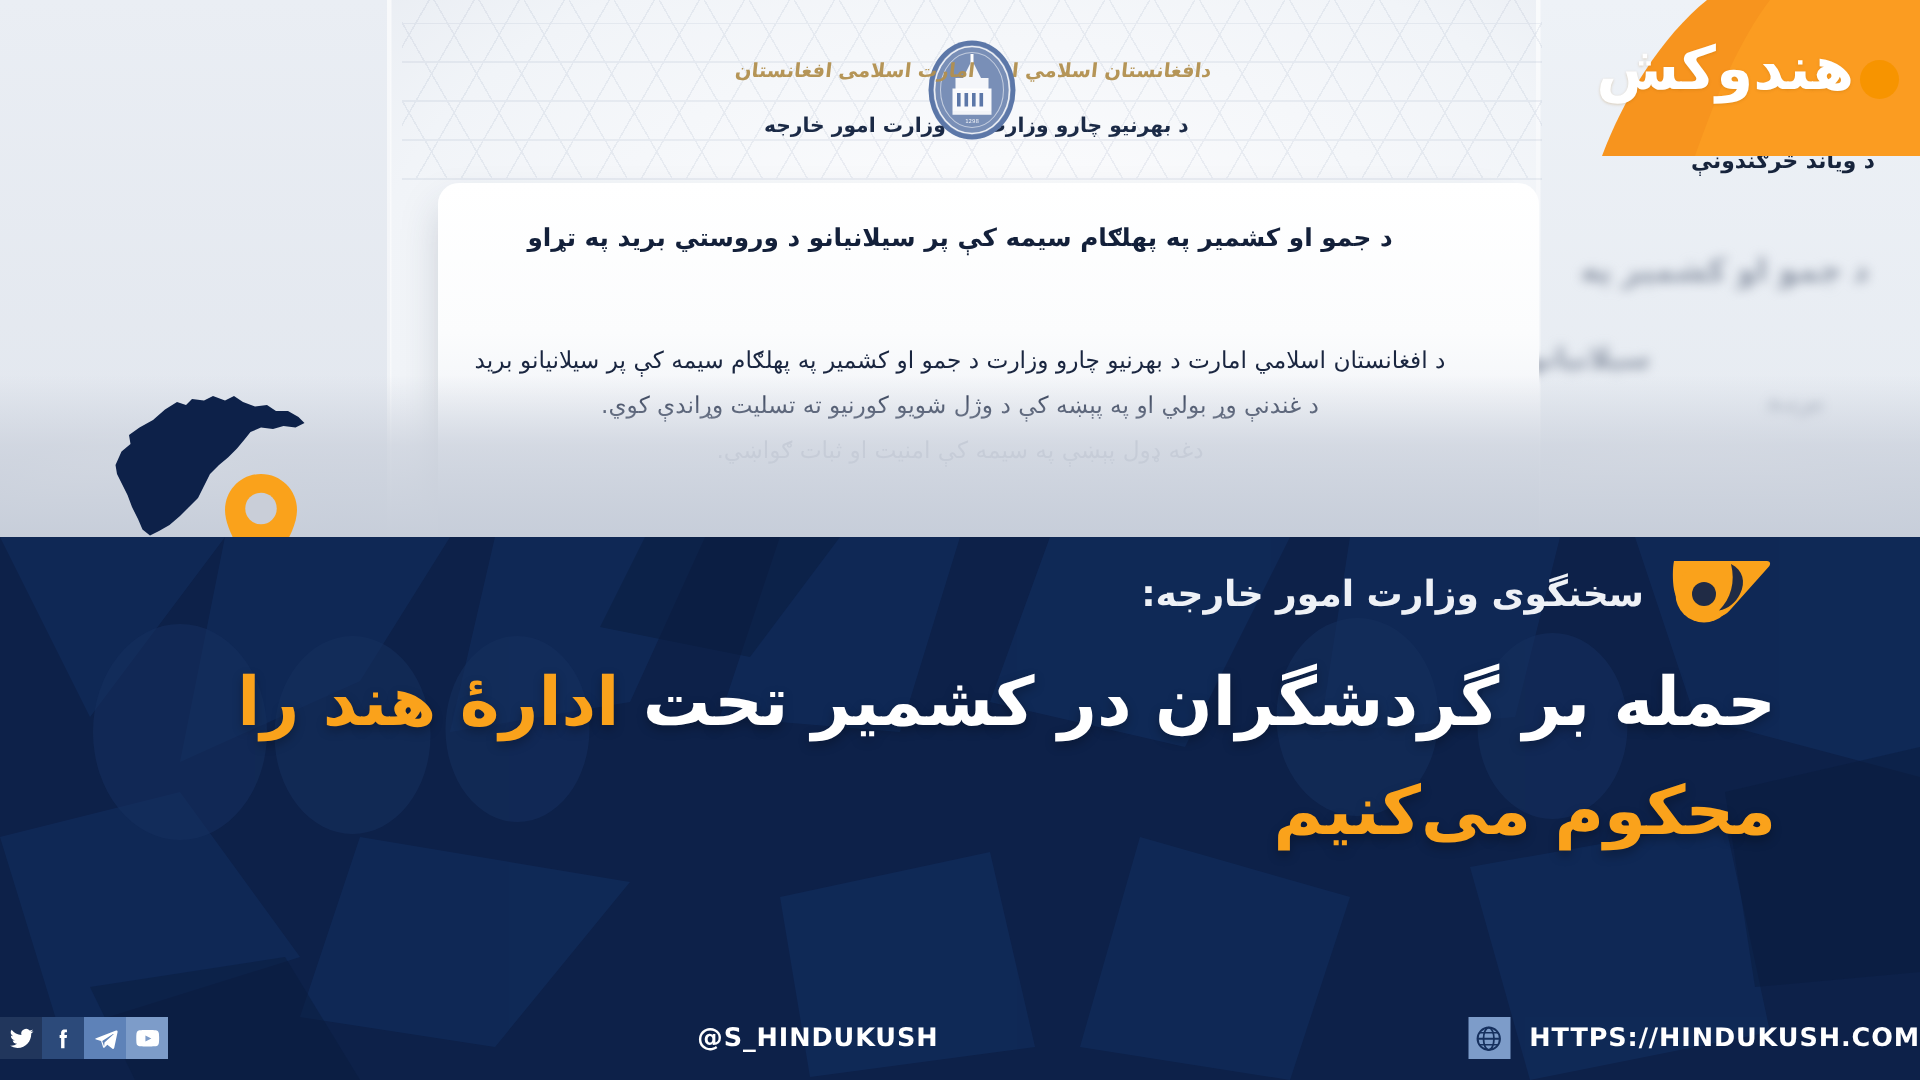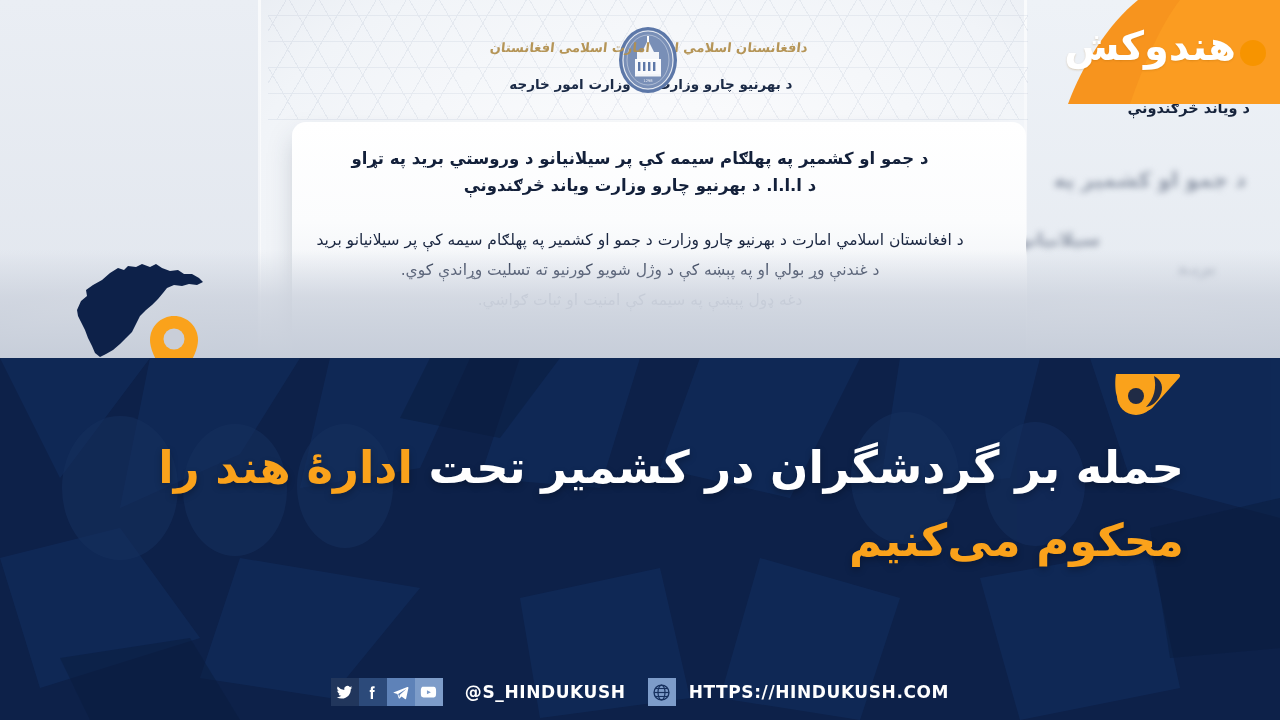--- a/index.html
+++ b/index.html
@@ -264,21 +264,21 @@
   .headline .hl-orange { color: #faa21b; }
 
   
   .footer {
     position: absolute;
     left: 0;
     right: 0;
     bottom: 14px;
     display: flex;
     align-items: center;
-    justify-content: center;
+    justify-content: space-between;
     gap: 22px;
     direction: ltr;
   }
   .social-group { display: flex; align-items: center; }
   .social-chip {
     width: 28px; height: 28px;
     display: flex; align-items: center; justify-content: center;
   }
   .social-chip svg { width: 17px; height: 17px; fill: #ffffff; }
   .sc-tw { background: #21365c; }
@@ -384,21 +384,20 @@
     <div class="lh-block left">
       <div class="lh-calligraphy">امارت اسلامی افغانستان</div>
       <div class="lh-name">وزارت امور خارجه</div>
     </div>
   </div>
 
   <div class="doc-kicker">د ویاند څرګندونې</div>
 
   <div class="doc-title">
     <div>د جمو او کشمیر په پهلګام سیمه کې پر سیلانیانو د وروستي برید په تړاو</div>
-    <div>د ا.ا.ا. د بهرنیو چارو وزارت ویاند څرګندونې</div>
   </div>
 
   <div class="doc-body">
     <p>د افغانستان اسلامي امارت د بهرنیو چارو وزارت د جمو او کشمیر په پهلګام سیمه کې پر سیلانیانو برید</p>
     <p>د غندنې وړ بولي او په پېښه کې د وژل شویو کورنیو ته تسلیت وړاندې کوي.</p>
     <p class="line3">دغه ډول پېښې په سیمه کې امنیت او ثبات ګواښي.</p>
   </div>
 
   <div class="doc-fade"></div>
 
@@ -445,20 +444,21 @@
     </svg>
   </div>
 
   <div class="kicker-row">
     <svg class="kicker-mark" viewBox="0 0 74 60">
       <path fill="#faa21b" d="M6 8 L68 8 C70 8 71 10 69 12 L44 40 C41 44 36 46 31 46 L30 46 C18 46 8 38 6 27 C5 21 5 13 6 8 Z"></path>
       <circle cx="26" cy="30" r="19" fill="#faa21b"></circle>
       <circle cx="26" cy="30" r="8" fill="#0d2149" opacity=".92"></circle>
       <path fill="#0d2149" opacity=".92" d="M44 10 C52 14 54 22 50 30 C47 36 42 40 36 41 C44 33 47 22 44 10 Z"></path>
     </svg>
+    <div class="kicker-text">سخنگوی وزارت امور خارجه:</div>
   </div>
 
   <div class="headline">
     <span>حمله بر گردشگران در کشمیر تحت </span><span class="hl-orange">ادارۀ هند را محکوم می‌کنیم</span>
   </div>
 
   <div class="footer">
     <div class="social-group">
       <div class="social-chip sc-tw">
         <svg viewBox="0 0 24 24">

